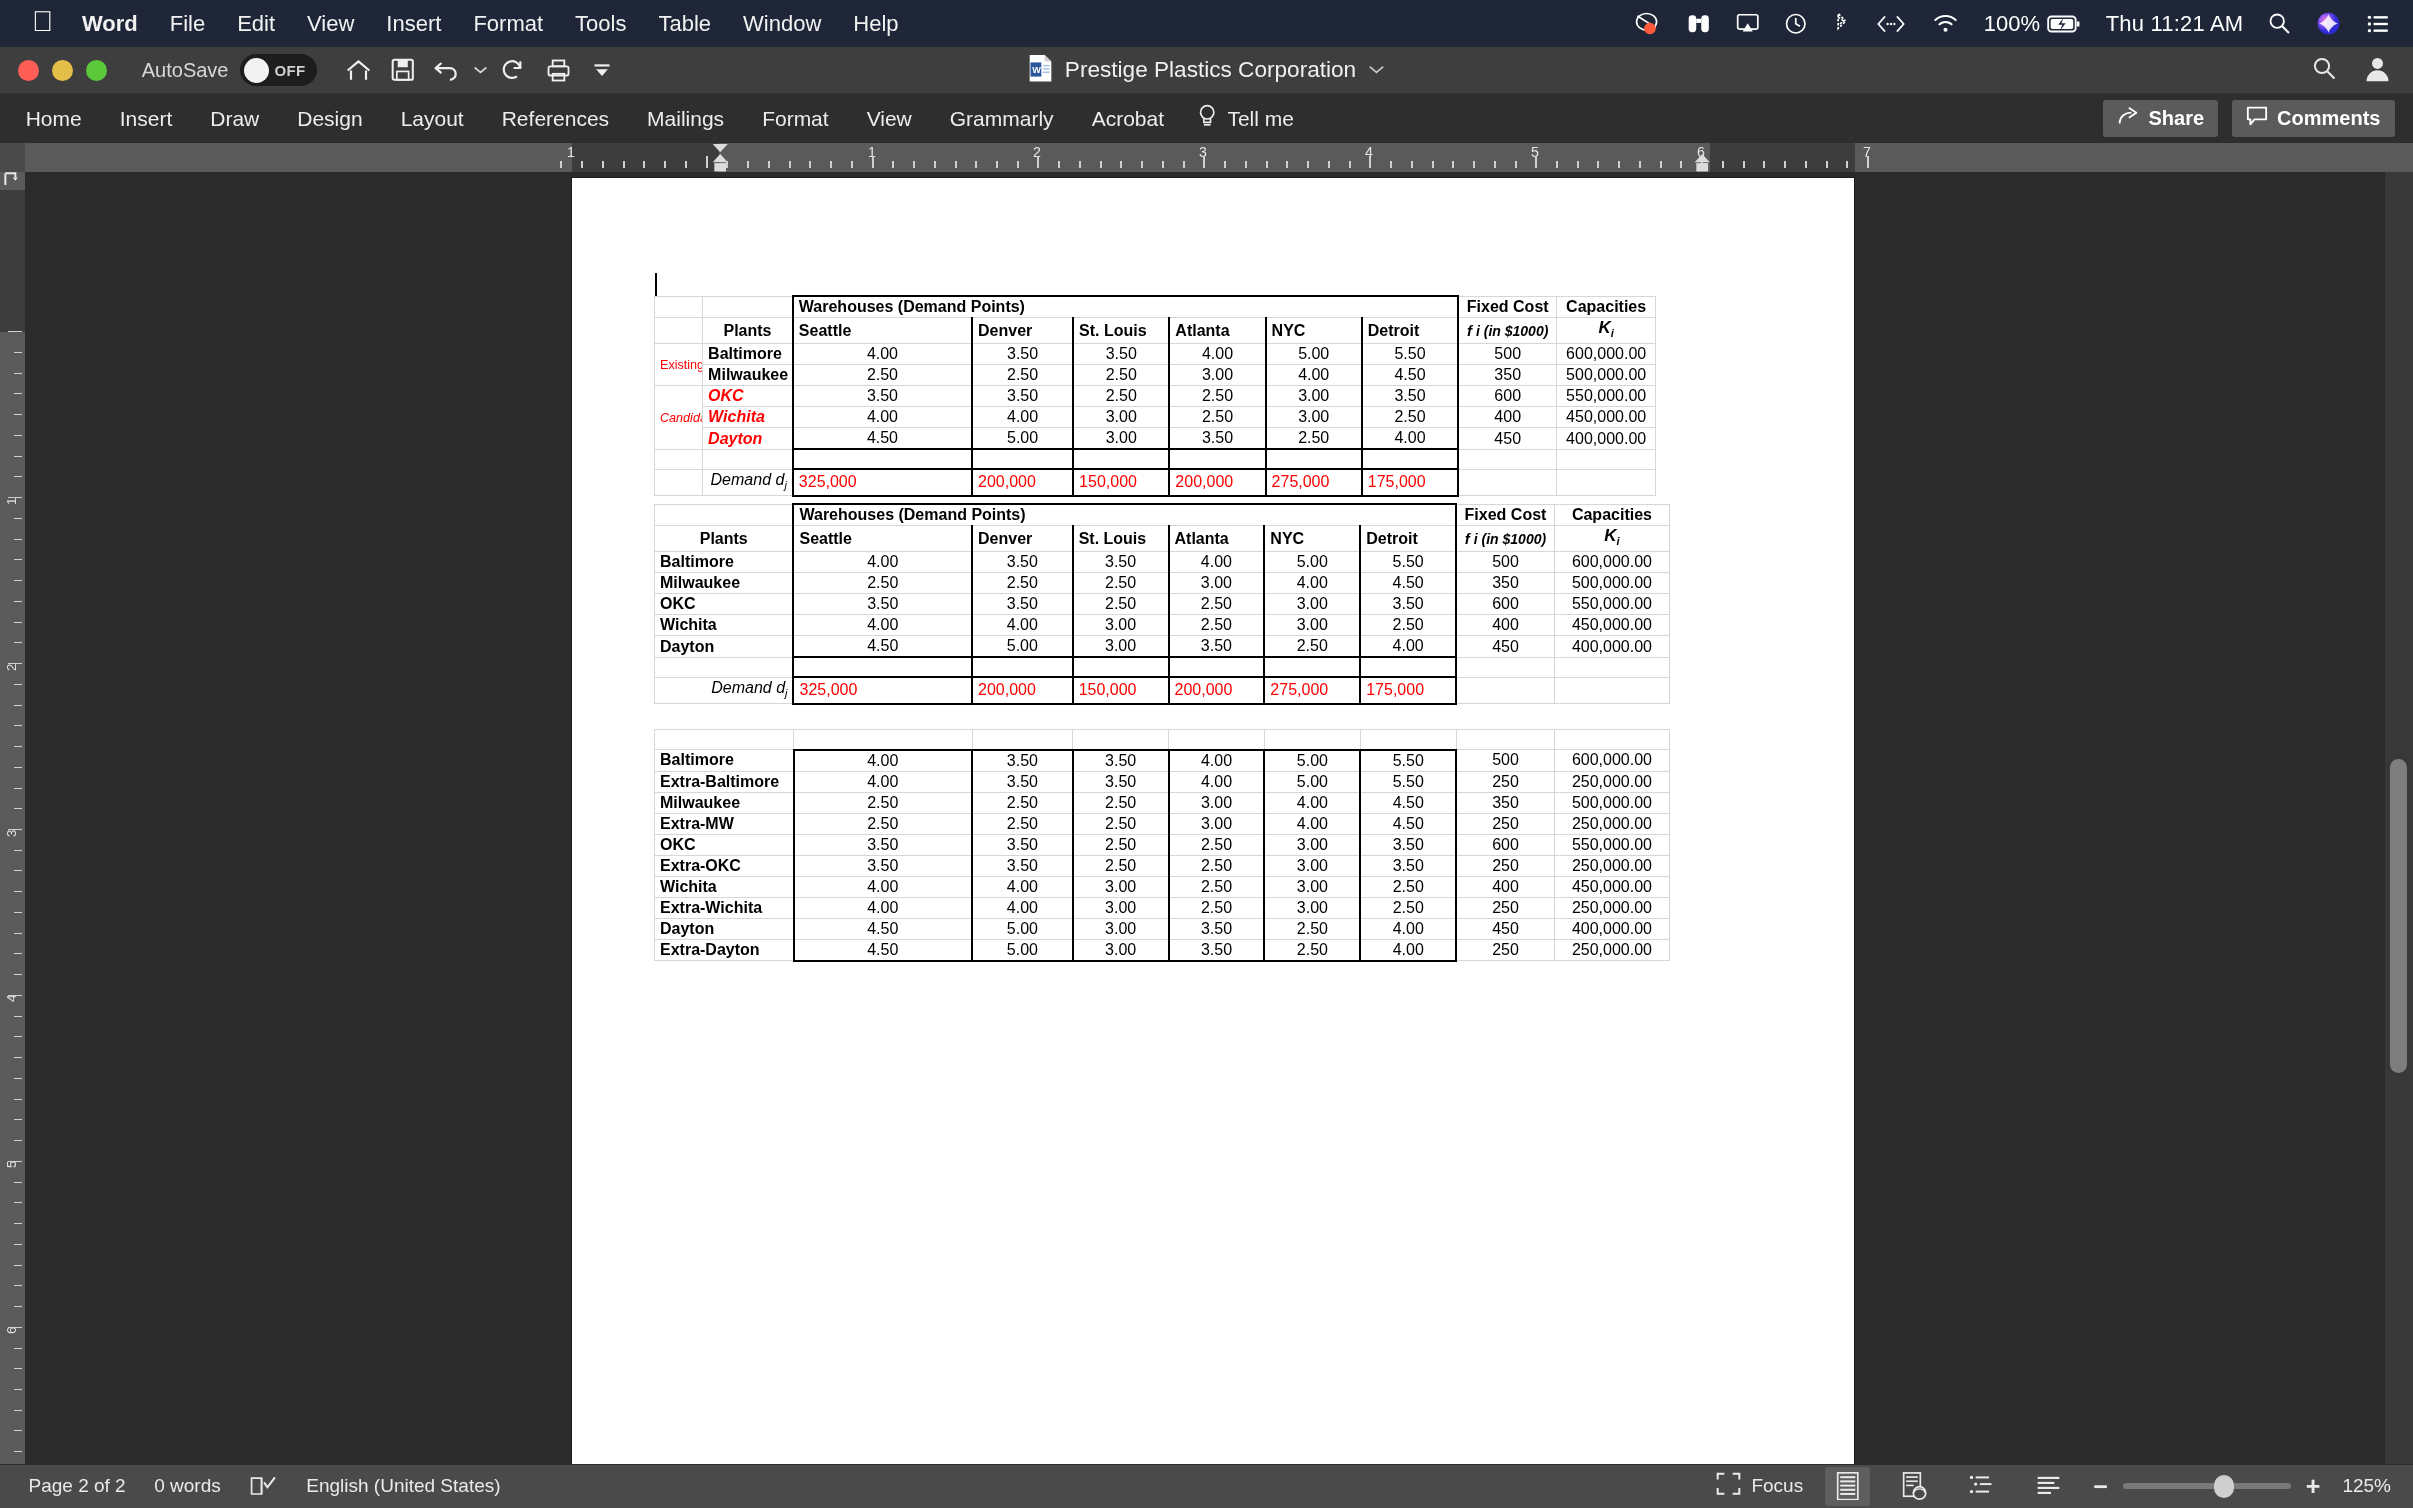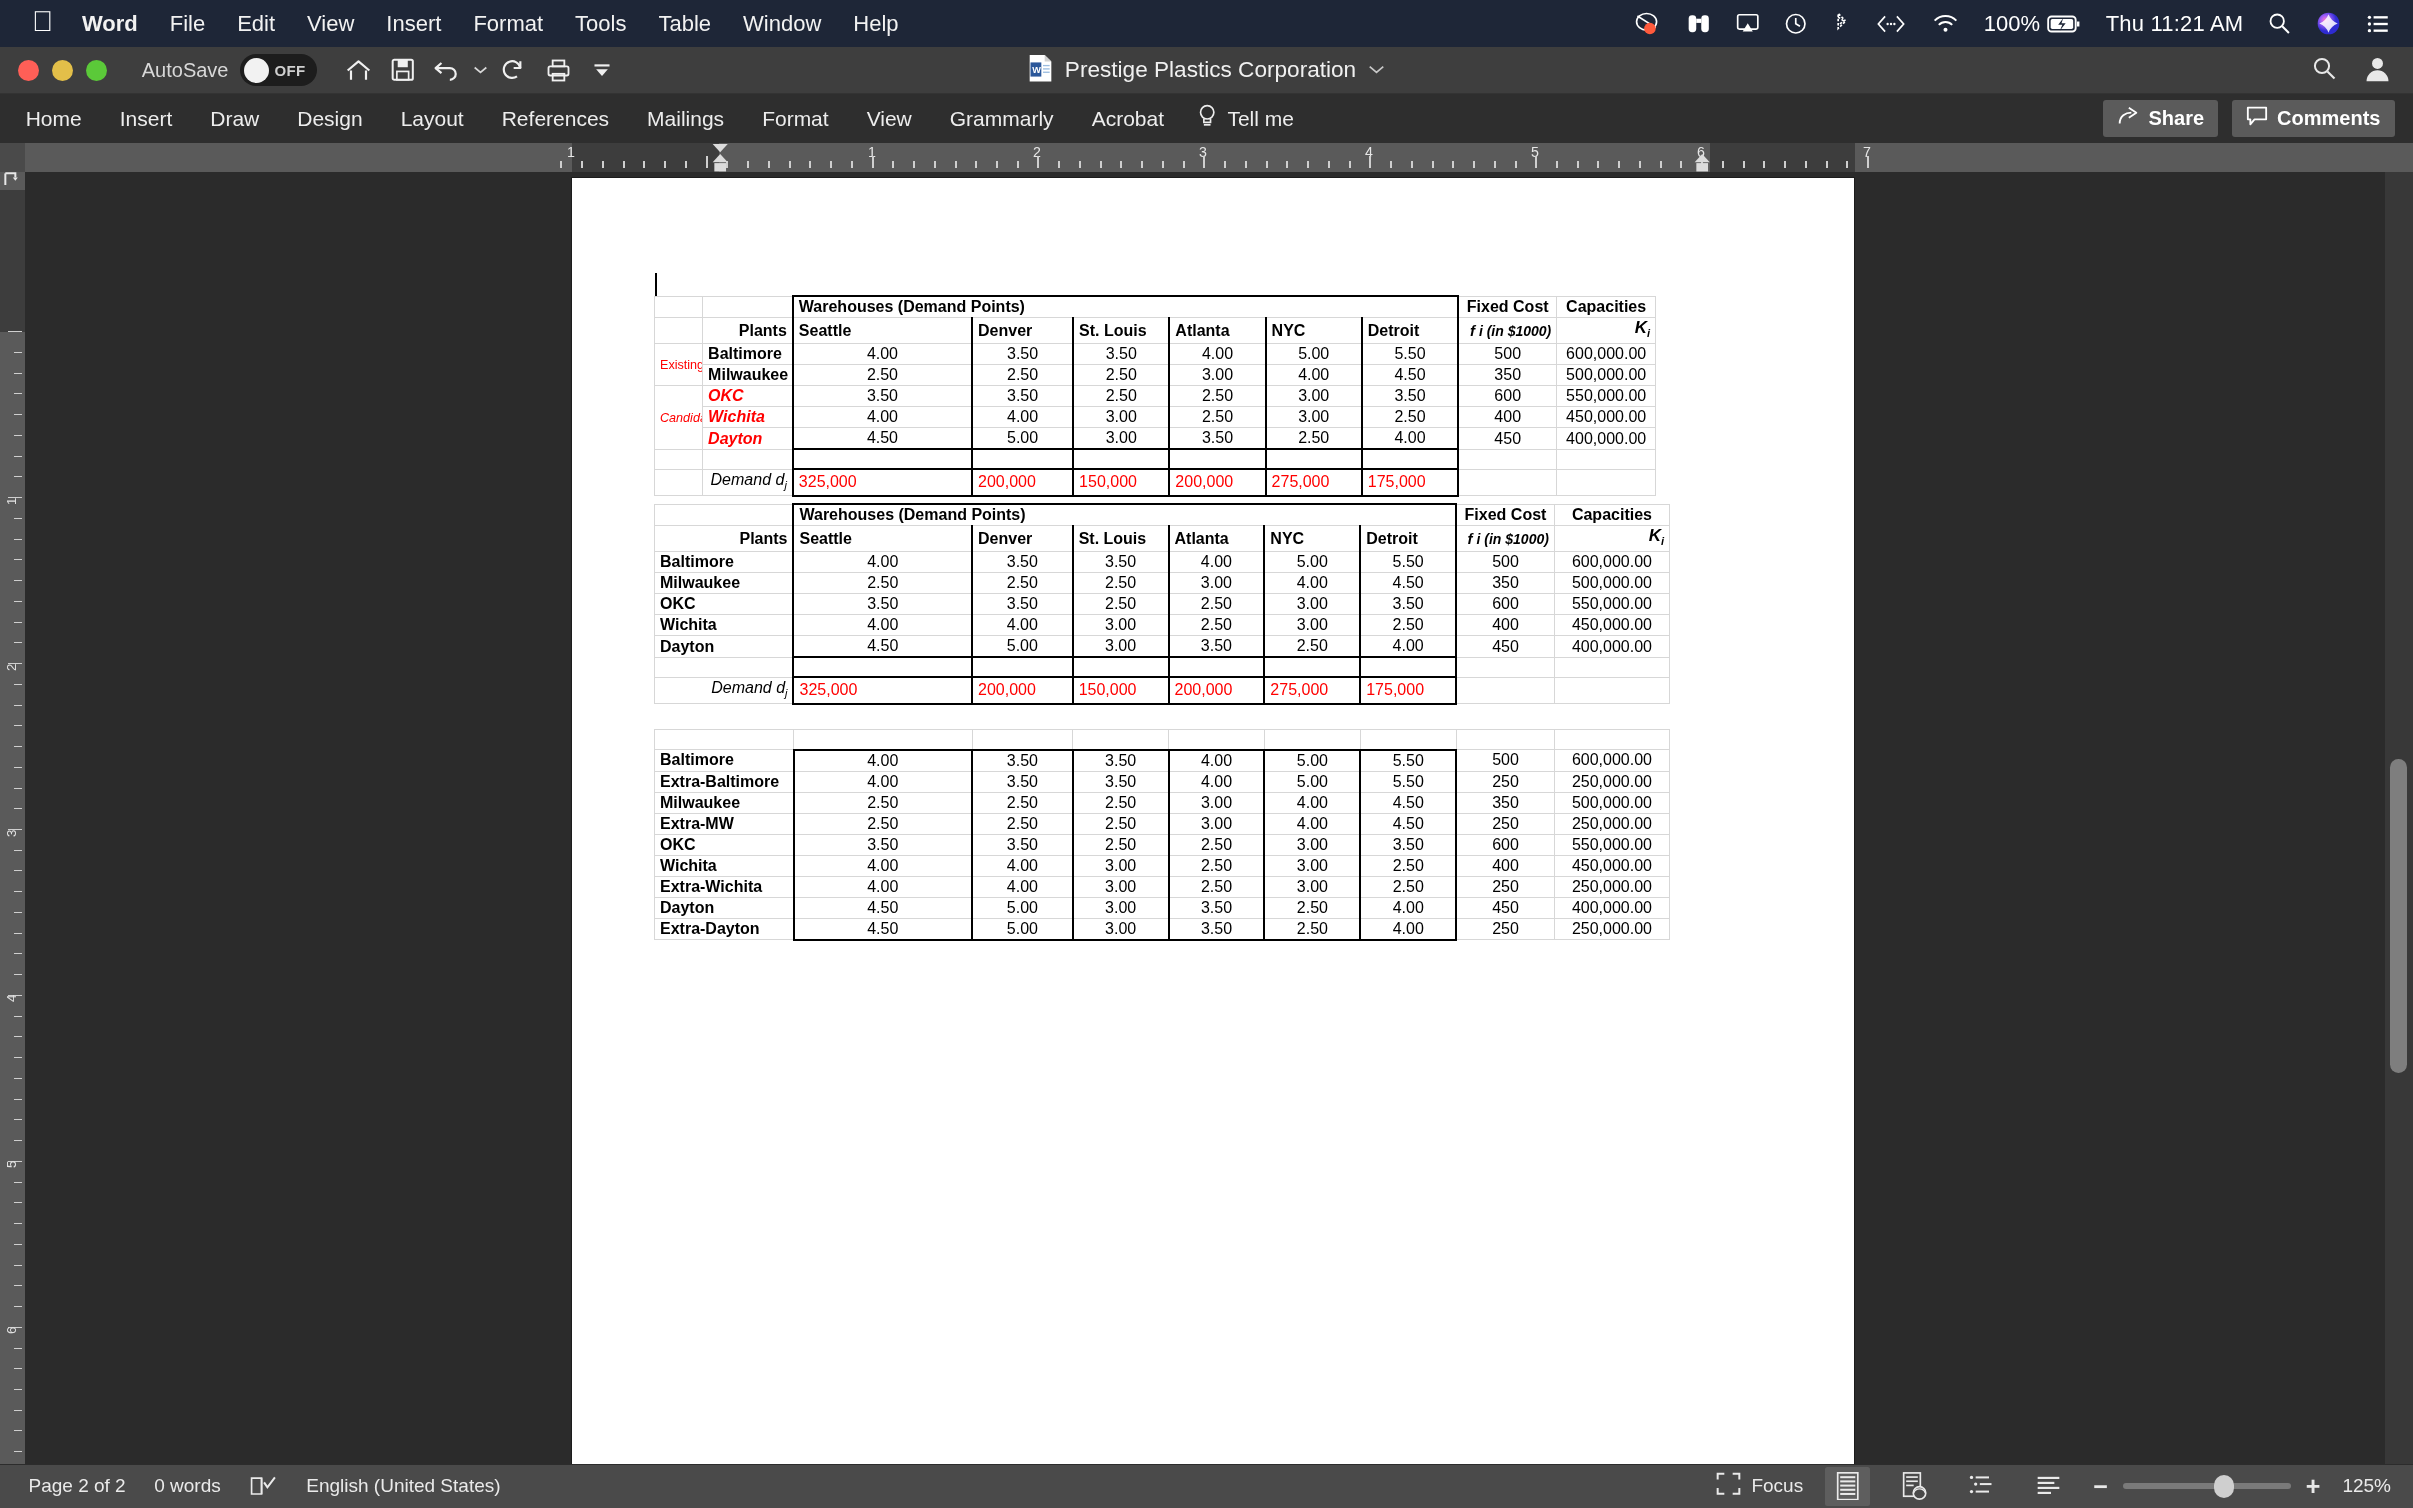--- a/index.html
+++ b/index.html
@@ -195,21 +195,21 @@
     overflow: hidden;
   }
   td.lbl { font-weight: bold; text-align: left; }
   td.num { text-align: center; }
   td.hdr { font-weight: bold; text-align: left; }
   td.redi { color: #ff0000; font-weight: bold; font-style: italic; }
   td.redsm { color: #ff0000; font-size: 12.6px; text-align: center; font-weight: normal; }
   td.redsm-i { color: #ff0000; font-size: 12.6px; text-align: center; font-style: italic; font-weight: normal; }
   td.demandlbl { font-weight: normal; font-style: italic; text-align: right; }
   td.rednum { color: #ff0000; text-align: left; font-weight: normal; margin-top: 46px; }
-  td.ctr { text-align: right; font-weight: bold; }
+  td.ctr { text-align: center; font-weight: bold; }
 
   
   .bt { border-top: 2.5px solid #000 !important; }
   .bb { border-bottom: 2.5px solid #000 !important; }
   .bl { border-left: 2.5px solid #000 !important; }
   .br { border-right: 2.5px solid #000 !important; }
 
   .sub { font-size: 11px; vertical-align: sub; font-style: italic; }
   .tiny { font-size: 14px; font-style: italic; font-weight: bold; }
 
@@ -985,20 +985,31 @@
               <td class="num bl">3.50</td>
               <td class="num bl">3.50</td>
               <td class="num bl">2.50</td>
               <td class="num bl">2.50</td>
               <td class="num bl">3.00</td>
               <td class="num bl br">3.50</td>
               <td class="num">600</td>
               <td class="num">550,000.00</td>
             </tr>
             <tr>
+              <td class="lbl">Extra-OKC</td>
+              <td class="num bl">3.50</td>
+              <td class="num bl">3.50</td>
+              <td class="num bl">2.50</td>
+              <td class="num bl">2.50</td>
+              <td class="num bl">3.00</td>
+              <td class="num bl br">3.50</td>
+              <td class="num">250</td>
+              <td class="num">250,000.00</td>
+            </tr>
+            <tr>
               <td class="lbl">Wichita</td>
               <td class="num bl">4.00</td>
               <td class="num bl">4.00</td>
               <td class="num bl">3.00</td>
               <td class="num bl">2.50</td>
               <td class="num bl">3.00</td>
               <td class="num bl br">2.50</td>
               <td class="num">400</td>
               <td class="num">450,000.00</td>
             </tr>

